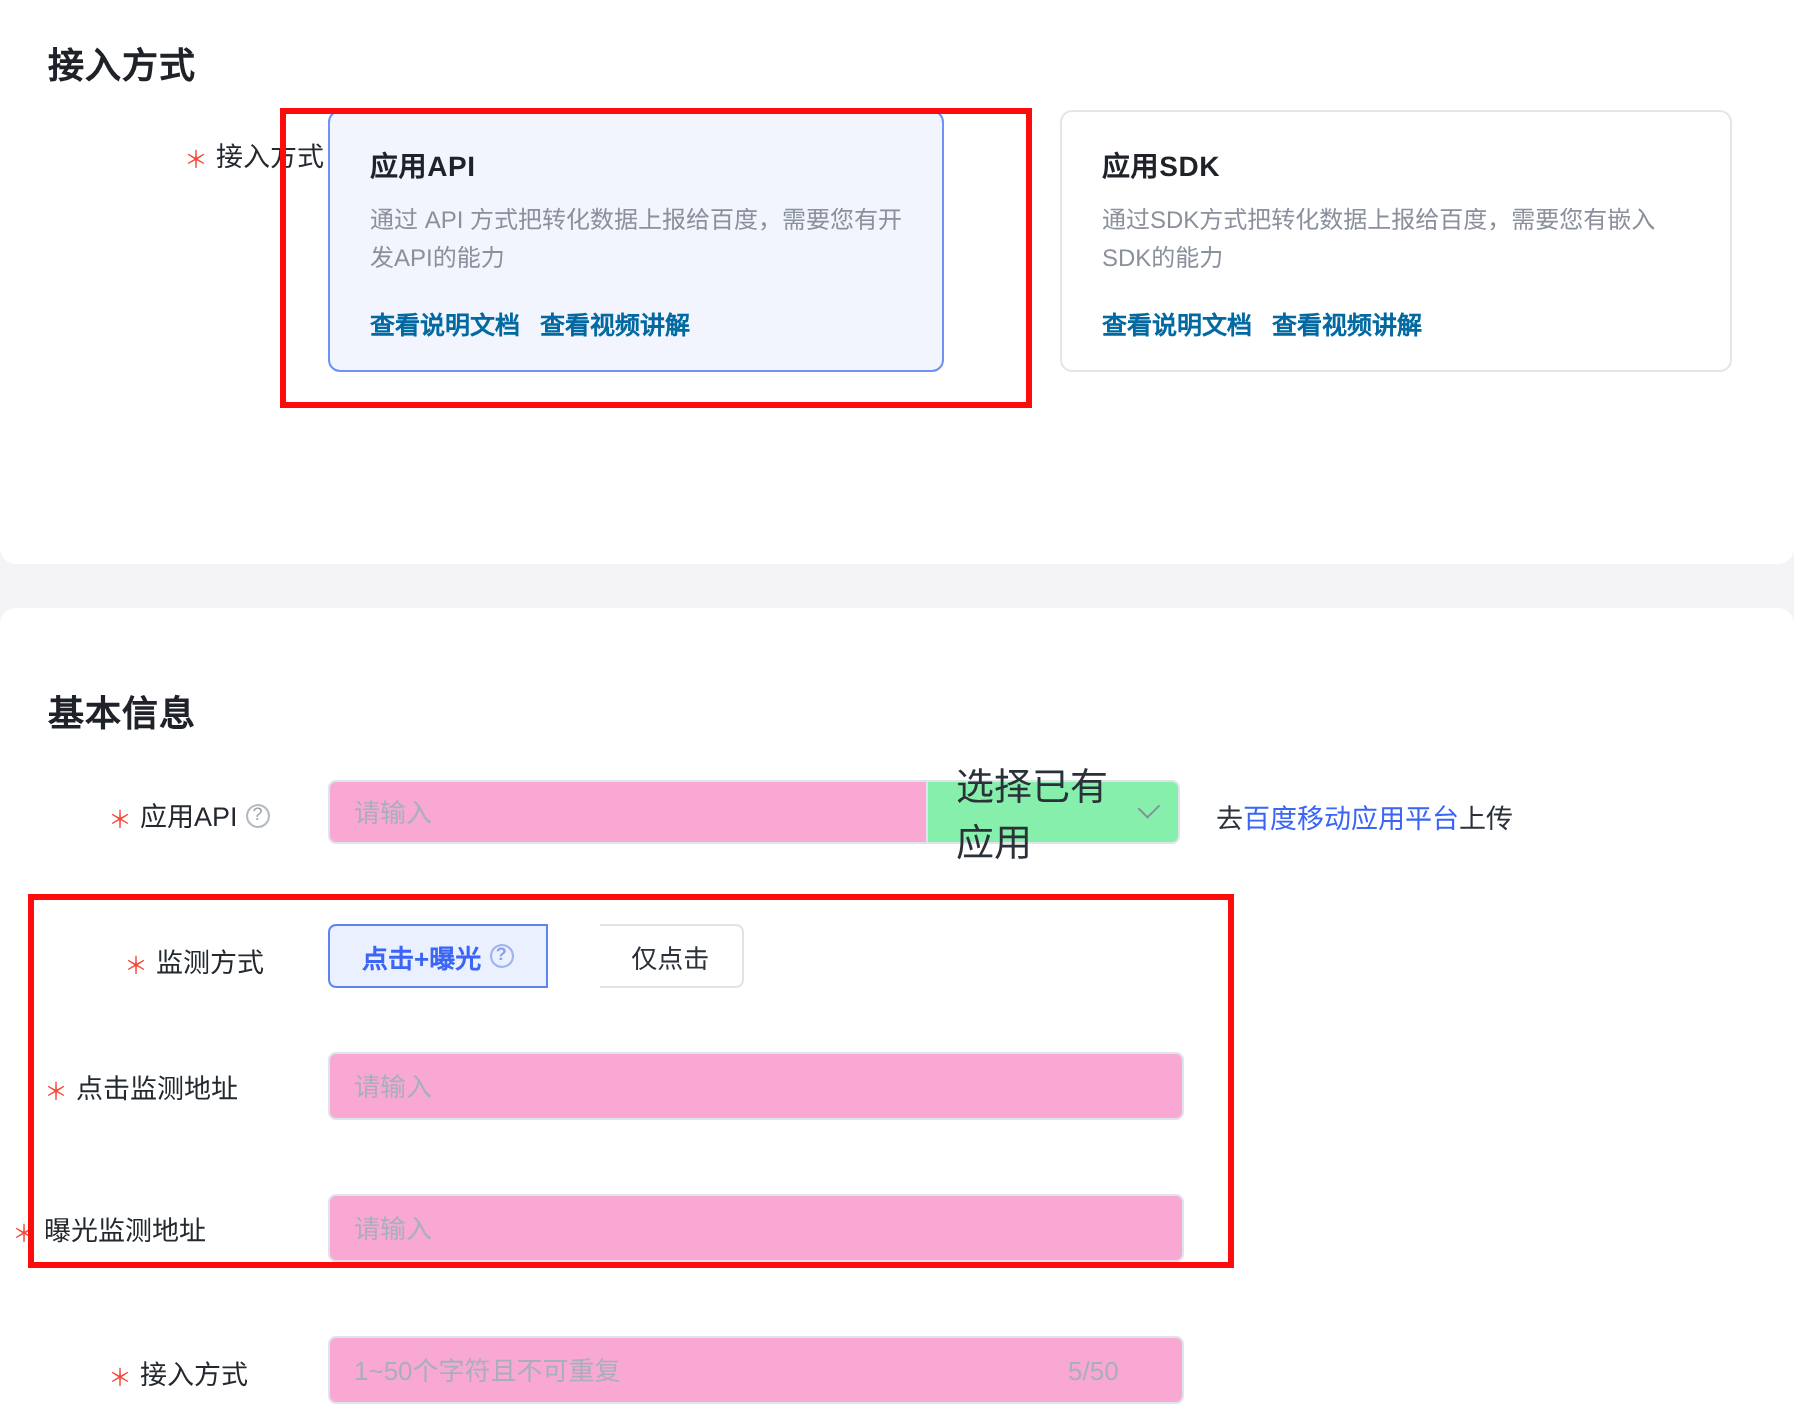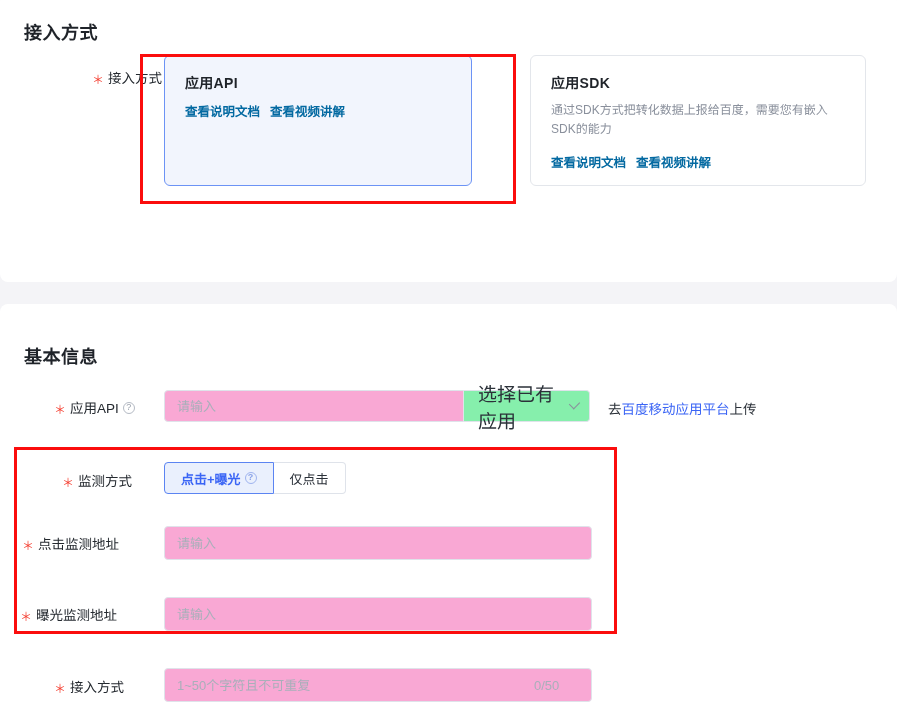--- a/index.html
+++ b/index.html
@@ -188,21 +188,21 @@
     color: #2b3139;
     white-space: nowrap;
   }
   .link-text a {
     color: #3b65f5;
     text-decoration: none;
     cursor: pointer;
   }
 
   
-  .seg-group { position: absolute; display: flex; }
+  .seg-group { position: absolute; display: flex; gap: 26px; }
   .seg {
     height: 32px;
     display: flex;
     align-items: center;
     justify-content: center;
     font-size: 13px;
     border: 1px solid #dfe3ea;
     background: #fff;
     color: #2b3139;
     cursor: pointer;
@@ -241,20 +241,21 @@
 
 <div class="panel" id="panel-access">
   <div class="section-title" style="left:24px; top:24px;">接入方式</div>
 
   <div class="row-label" style="left:62px; top:73px; width:100px;">
     <span class="req-star">＊</span><span>接入方式</span>
   </div>
 
   <div class="opt-card selected" style="left:164px; top:61px; width:308px; height:131px;">
     <div class="opt-title">应用API</div>
+    <div class="opt-desc">通过 API 方式把转化数据上报给百度，需要您有开发API的能力</div>
     <div class="opt-links">
       <a>查看说明文档</a><a>查看视频讲解</a>
     </div>
   </div>
 
   <div class="opt-card plain" style="left:530px; top:61px; width:336px; height:131px;">
     <div class="opt-title">应用SDK</div>
     <div class="opt-desc">通过SDK方式把转化数据上报给百度，需要您有嵌入SDK的能力</div>
     <div class="opt-links">
       <a>查看说明文档</a><a>查看视频讲解</a>
@@ -289,26 +290,26 @@
     <div class="seg">
       <span>仅点击</span>
     </div>
   </div>
 
   <div class="row-label" style="left:22px; top:229px;">
     <span class="req-star">＊</span><span>点击监测地址</span>
   </div>
   <input class="text-input" style="left: 164px; top: 222px; width: 428px; height: 34px;" placeholder="请输入">
 
-  <div class="row-label" style="left:20px; top:300px;">
+  <div class="row-label" style="left:6px; top:300px;">
     <span class="req-star">＊</span><span>曝光监测地址</span>
   </div>
   <input class="text-input" style="left: 164px; top: 293px; width: 428px; height: 34px;" placeholder="请输入">
 
   <div class="row-label" style="left:54px; top:372px;">
     <span class="req-star">＊</span><span>接入方式</span>
   </div>
   <input class="text-input" style="left: 164px; top: 364px; width: 428px; height: 34px;" placeholder="1~50个字符且不可重复">
-  <div class="counter" style="left:534px; top:374px;">0/50</div>
+  <div class="counter" style="left:534px; top:374px;">5/50</div>
 </div>
 
 <div class="redbox" style="left:140px; top:54px; width:376px; height:150px;"></div>
 <div class="redbox" style="left:14px; top:447px; width:603px; height:187px;"></div>
 
 </body></html>

